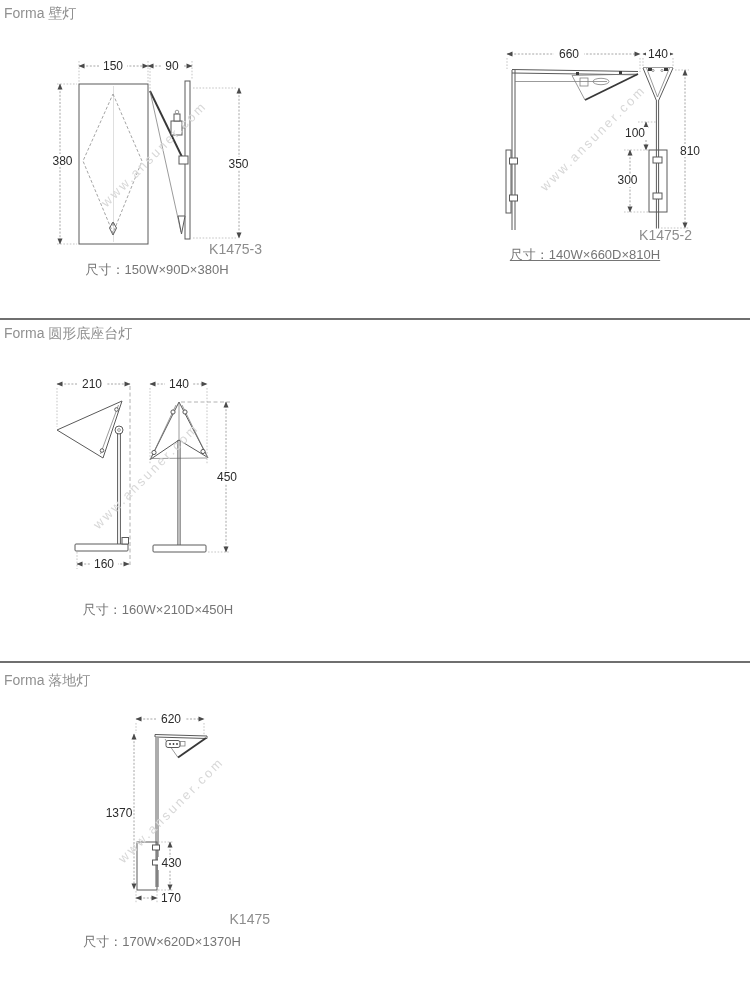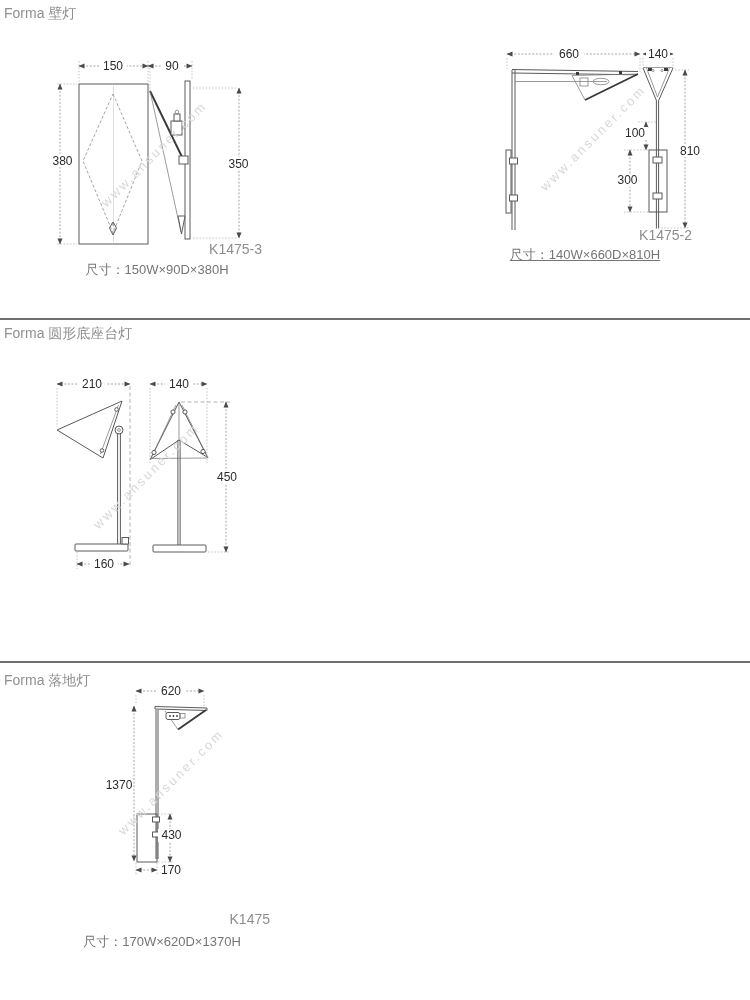--- a/index.html
+++ b/index.html
@@ -217,26 +217,27 @@
       <rect class="wbg" x="125" y="6" width="28" height="12"></rect>
       <text class="dnum" x="139" y="15.5" text-anchor="middle">140</text>
       <rect class="wbg" x="50" y="186" width="28" height="12"></rect>
       <text class="dnum" x="64" y="195.5" text-anchor="middle">160</text>
       <rect class="wbg" x="172" y="99" width="30" height="13"></rect>
       <text class="dnum" x="187" y="109" text-anchor="middle">450</text>
     </svg>
     <div class="wm">www.ansuner.com</div>
   </div>
 
+  <div class="size-label" style="left:53px;top:601px;">尺寸：160W×210D×450H</div>
 
   <div class="divider" style="top:661px;"></div>
 
   <div class="sec-title" style="top:672px;">Forma 落地灯</div>
 
-  <div class="drawing" style="left:82px;top:678px;width:202px;height:200px;text-decoration:underline;">
+  <div class="drawing" style="left:82px;top:706px;width:202px;height:200px;text-decoration:underline;">
     <svg width="202" height="200" viewBox="0 0 202 200">
       <defs>
         <marker id="a4s" markerWidth="7" markerHeight="6" refX="1" refY="3" orient="auto" markerUnits="userSpaceOnUse">
             <path d="M6.5,.5 L.5,3 L6.5,5.5 Z" fill="#4a4a4a"></path>
           </marker>
         <marker id="a4e" markerWidth="7" markerHeight="6" refX="6" refY="3" orient="auto" markerUnits="userSpaceOnUse">
             <path d="M.5,.5 L6.5,3 L.5,5.5 Z" fill="#4a4a4a"></path>
           </marker>
       </defs>
 

